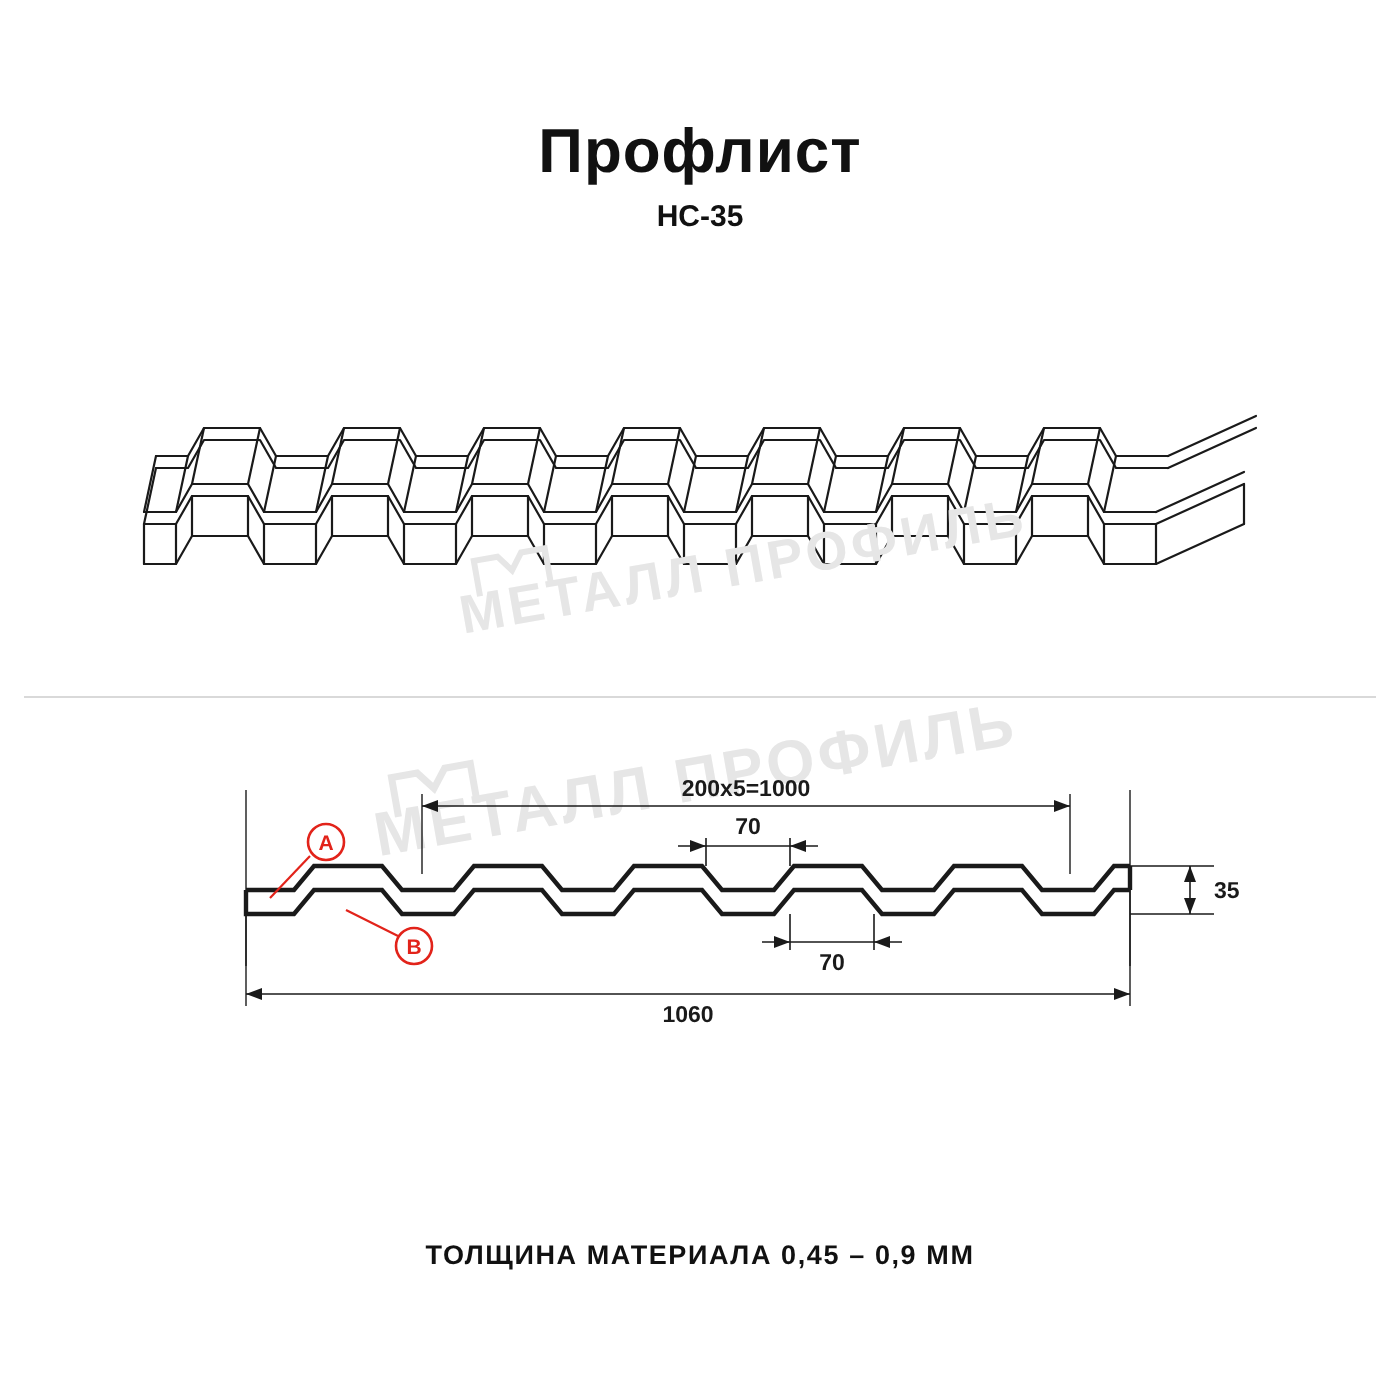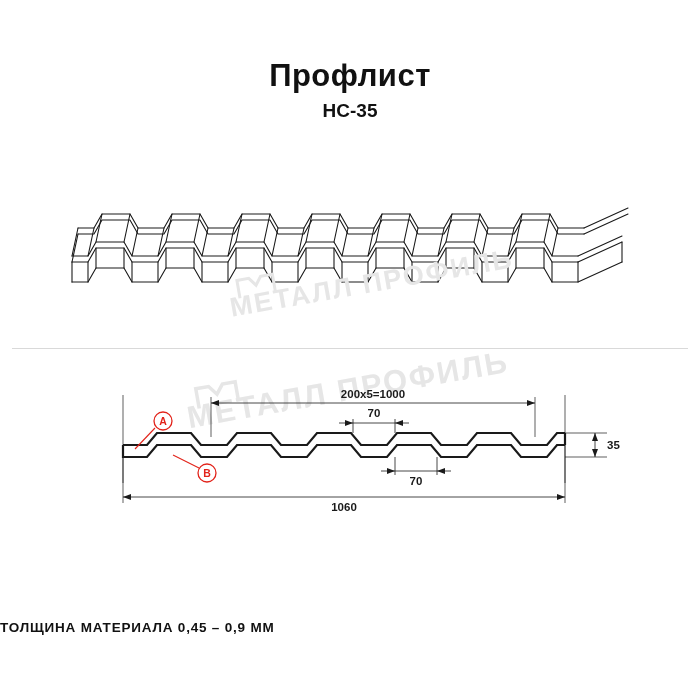--- a/index.html
+++ b/index.html
@@ -31,21 +31,21 @@
     font-weight: bold;
     letter-spacing: 0.5px;
     color: #111111;
   }
   .subtitle {
     position: absolute;
     top: 100px;
     left: 0;
     width: 700px;
     text-align: center;
-    font-size: 19px;
+    font-size: 15px;
     font-weight: bold;
     color: #111111;
   }
   .iso-wrap {
     position: absolute;
     top: 170px;
     left: 60px;
     width: 580px;
     height: 150px;
   }
@@ -63,21 +63,21 @@
     left: 95px;
     width: 530px;
     height: 150px;
     font-weight: bold;
   }
   .footer {
     position: absolute;
     top: 620px;
     left: 0;
     width: 700px;
-    text-align: left;
+    text-align: center;
     font-size: 13.5px;
     font-weight: bold;
     letter-spacing: 0.8px;
     color: #111111;
   }
   .wm {
     position: absolute;
     pointer-events: none;
     color: #e6e6e6;
     font-weight: bold;

